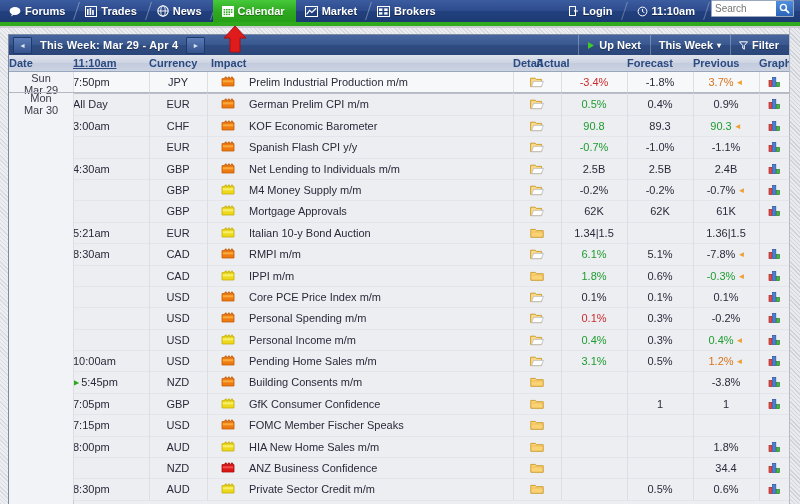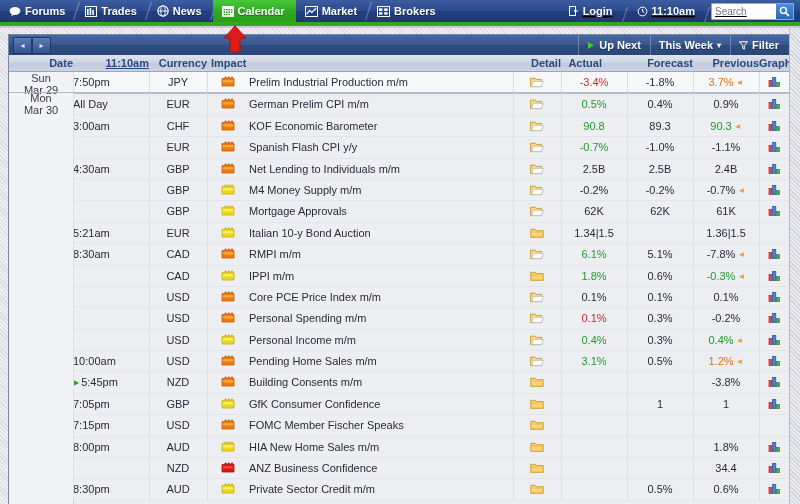--- a/index.html
+++ b/index.html
@@ -27,21 +27,21 @@
   }
   .navtab .sep{
     position:absolute;right:-1px;top:2px;height:18px;width:1px;
     background:rgba(255,255,255,.35);transform:skewX(-18deg);
   }
   .navtab.active{
     background:linear-gradient(to bottom,#46c93b 0%,#2ea81f 55%,#27a019 100%);
     color:#ffffff;text-shadow:0 1px 0 rgba(0,0,0,.35);
   }
   .navright{
-    position:absolute;right:0;top:0;height:22px;display:flex;align-items:center;text-decoration:underline;
+    position:absolute;right:0;top:0;height:22px;display:flex;
   }
   .navitem{
     display:flex;align-items:center;gap:4px;color:#ffffff;font-weight:bold;
     font-size:11px;padding:0 12px;text-shadow:0 1px 0 rgba(0,0,0,.45);
     position:relative;
   }
   .navitem .sep{
     position:absolute;right:0;top:2px;height:18px;width:1px;
     background:rgba(255,255,255,.3);transform:skewX(-18deg);
   }
@@ -103,21 +103,21 @@
 
   
   .thead{
     height:16px;
     background:linear-gradient(to bottom,#dfe3ec 0%,#cdd4e2 50%,#c2cade 51%,#ccd3e1 100%);
     border-bottom:1px solid #9aa6bc;
     position:relative;
   }
   .thead .th{
     position:absolute;top:0;height:16px;line-height:16px;
-    color:#2b4a80;font-weight:bold;font-size:11px;text-align:right;
+    color:#2b4a80;font-weight:bold;font-size:11px;text-align:left;
   }
   .thead .th.under{text-decoration:underline;cursor:pointer;}
 
   .tbody{position:relative;width:782px;}
   .row{
     position:relative;height:20.4px;border-bottom:1px solid #e3e5ea;
     background:#eceef2;
   }
   .row.lite{background:#f7f8fa;}
   .row.daystart{border-top:1px solid #b9bec9;}
@@ -287,20 +287,21 @@
     <path d="M16 1 L27 13 L21 13 L21 27 L11 27 L11 13 L5 13 Z" fill="#e01b1b" stroke="#a81010" stroke-width="1"></path>
   </svg>
 
   <div class="gutter"></div>
 
   <div class="panel">
 
     <div class="panel-toolbar">
       <div class="weeknav">
         <div class="weekarrow">◂</div>
+        <div class="weektitle">This Week: Mar 29 - Apr 4</div>
         <div class="weekarrow" style="margin-left:0">▸</div>
       </div>
 
       <div class="tb-right">
         <div class="tb-btn">
           <span class="vsep"></span>
           <svg width="8" height="9" viewBox="0 0 8 9">
             <path d="M1 1 L7 4.5 L1 8 Z" fill="#3ecb2a"></path>
           </svg>
           <span>Up Next</span>

